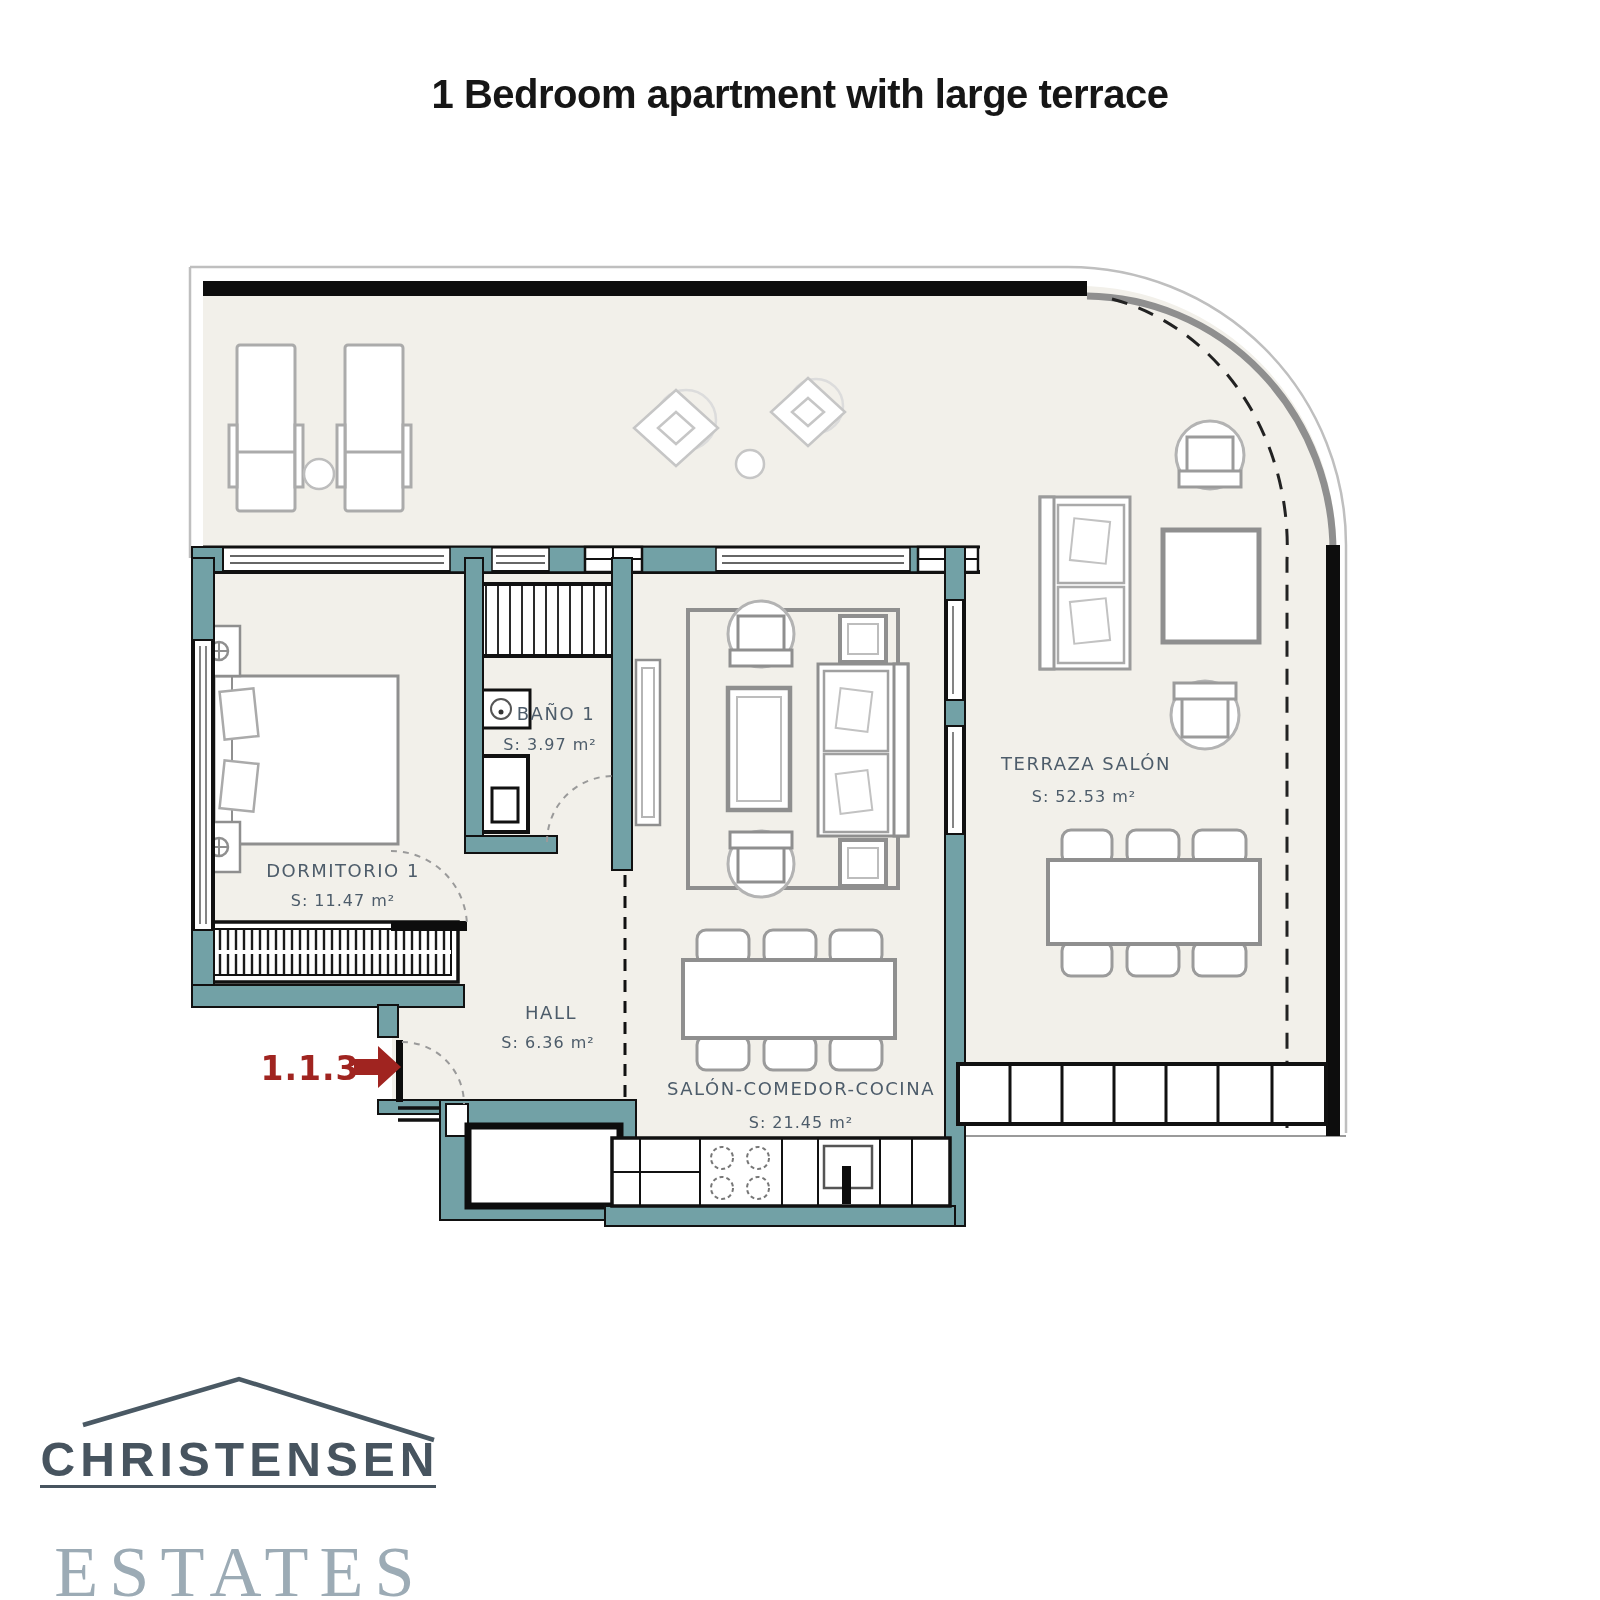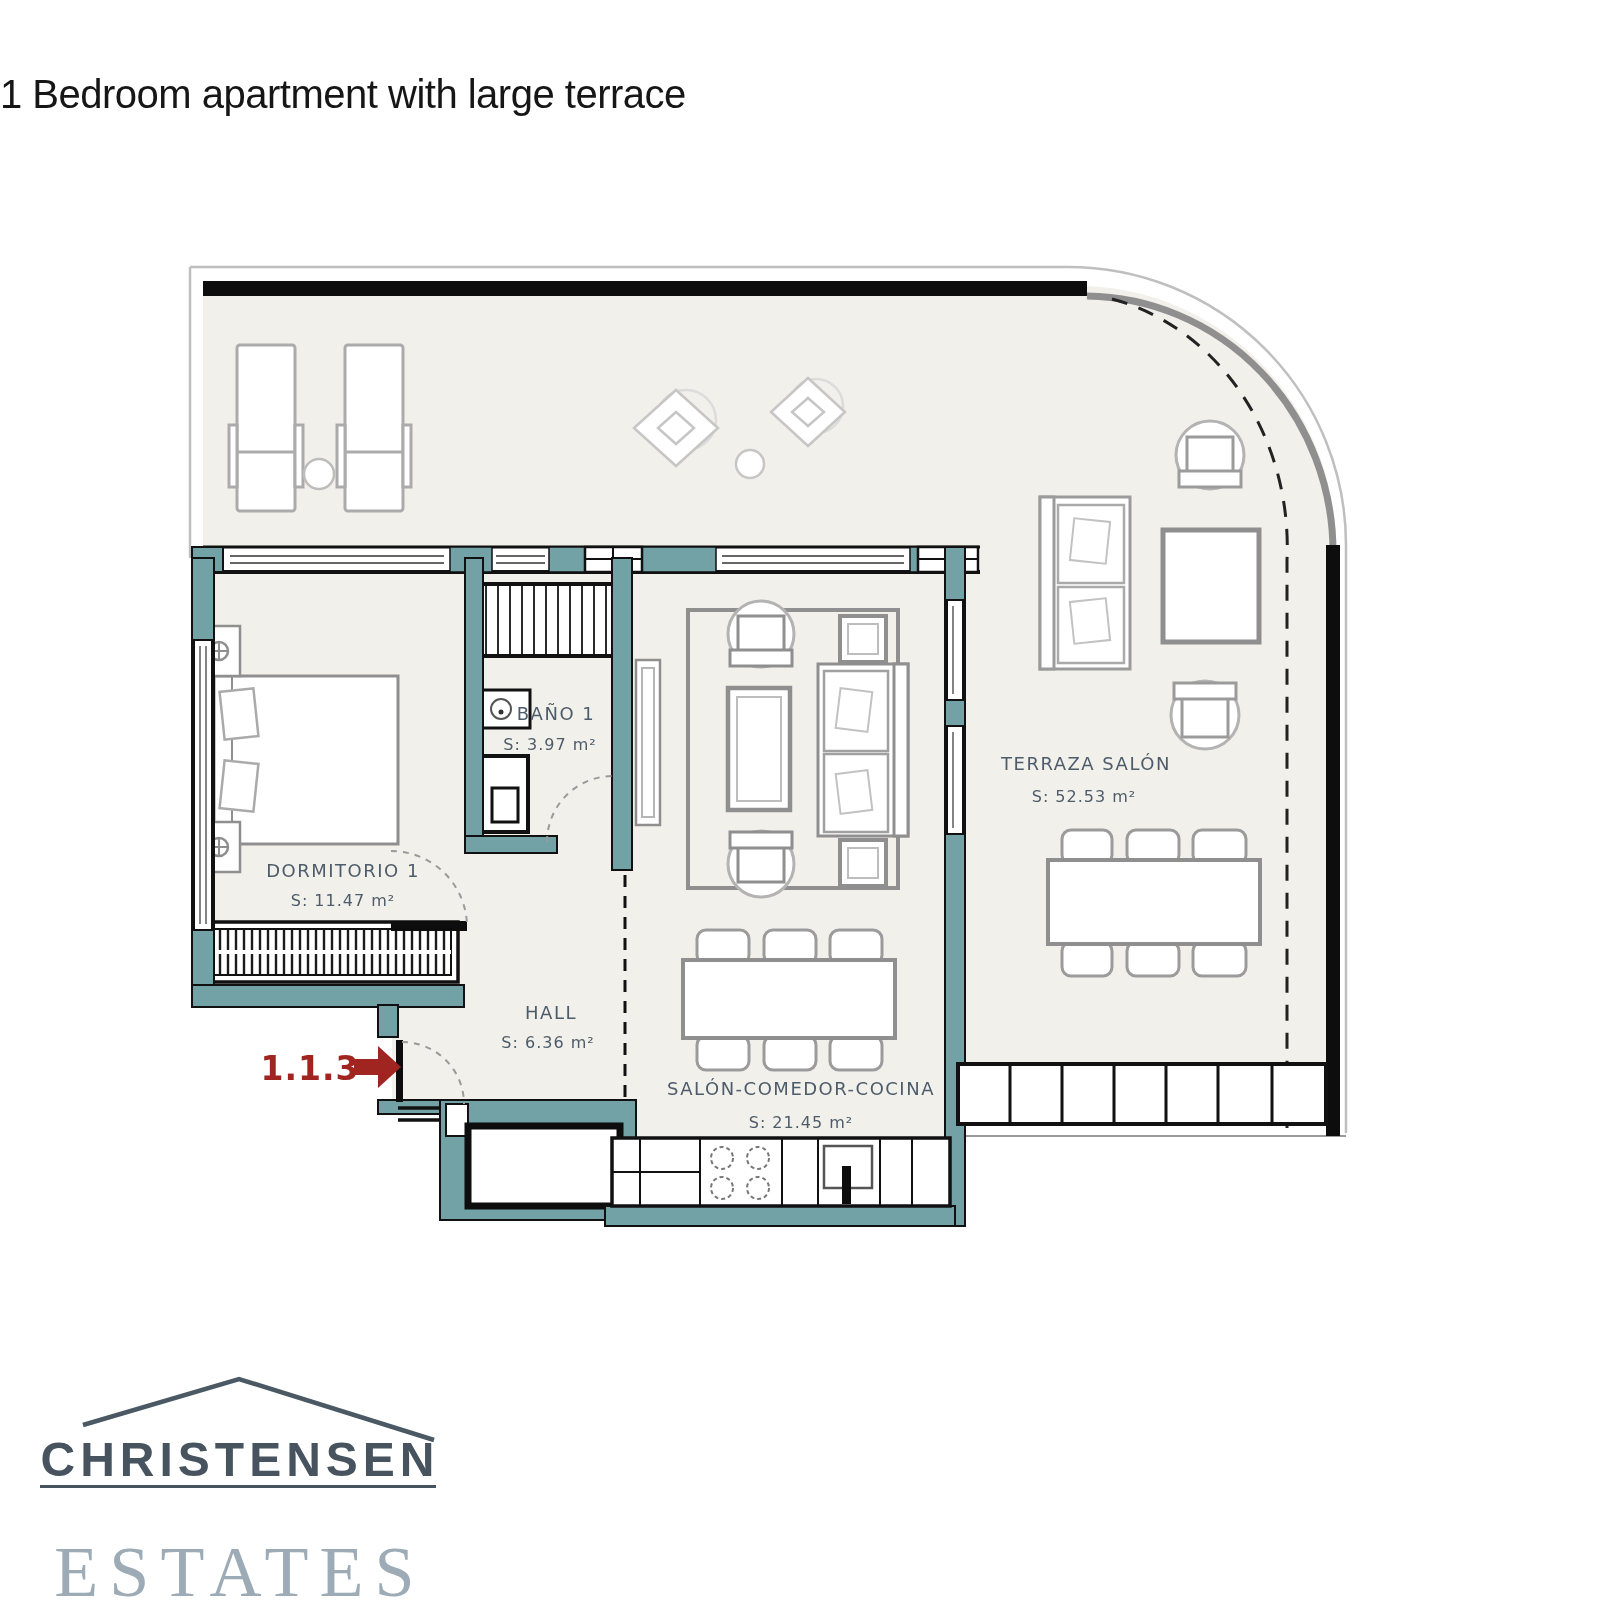--- a/index.html
+++ b/index.html
@@ -1,19 +1,19 @@
 <!DOCTYPE html>
 <html><head>
 <meta charset="utf-8">
 <style>
   html,body{margin:0;padding:0;background:#ffffff;}
   .page{position:relative;width:1600px;height:1600px;background:#ffffff;overflow:hidden;
         font-family:"DejaVu Sans", sans-serif;}
-  .title{position:absolute;top:72px;left:0;width:1600px;margin:0;
-         font-family:"Liberation Sans", sans-serif;font-weight:normal;font-size:40px;
+  .title{position:absolute;top:72px;left:0;width:1600px;text-align:center;margin:0;
+         font-family:"Liberation Sans", sans-serif;font-weight:bold;font-size:40px;
          letter-spacing:-0.5px;color:#161616;}
   .plan-svg{position:absolute;left:0;top:0;width:1600px;height:1600px;}
   .logo{position:absolute;left:40px;top:1372px;width:400px;height:228px;}
   .logo-roof{position:absolute;left:0;top:0;}
   .logo-name{position:absolute;left:0;top:60px;width:400px;text-align:center;
              font-family:"Liberation Sans", sans-serif;font-size:48px;font-weight:700;
              letter-spacing:5px;color:#47545f;white-space:nowrap;}
   .logo-rule{position:absolute;left:0;top:113px;width:396px;height:3px;background:#47545f;}
   .logo-type{position:absolute;left:0;top:124px;width:400px;text-align:center;
              font-family:"Liberation Serif", serif;font-size:72px;font-weight:400;

